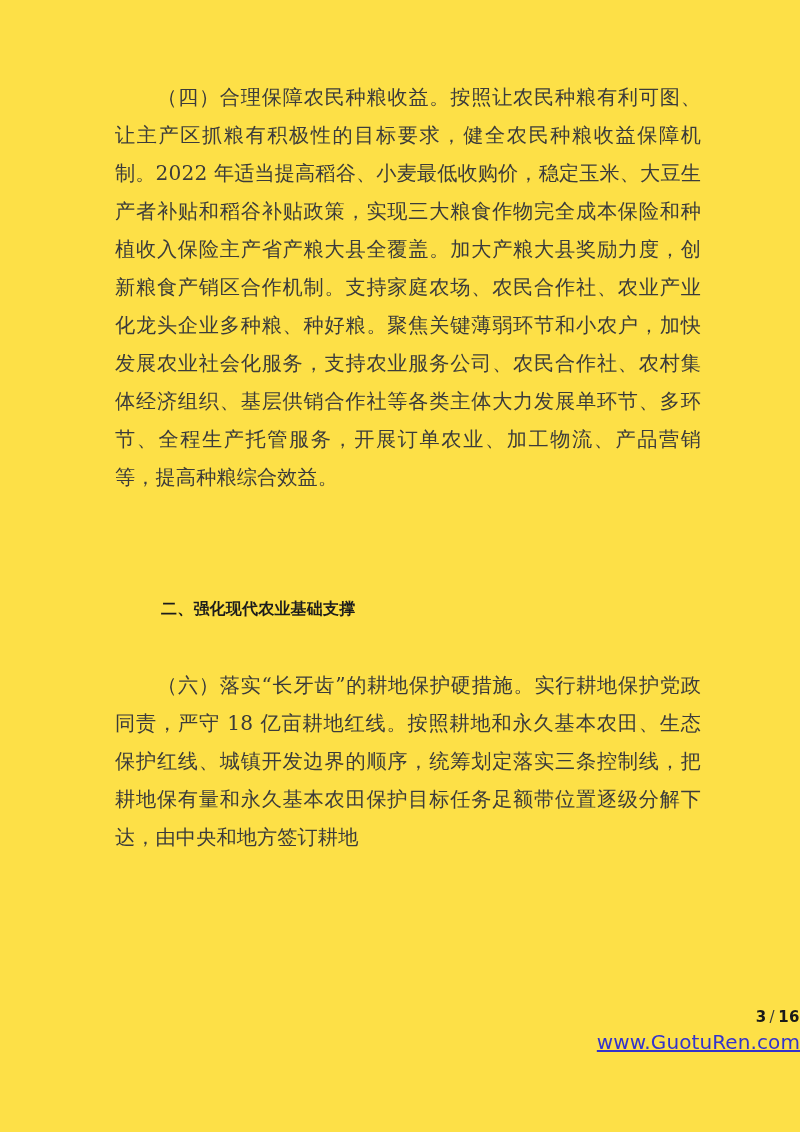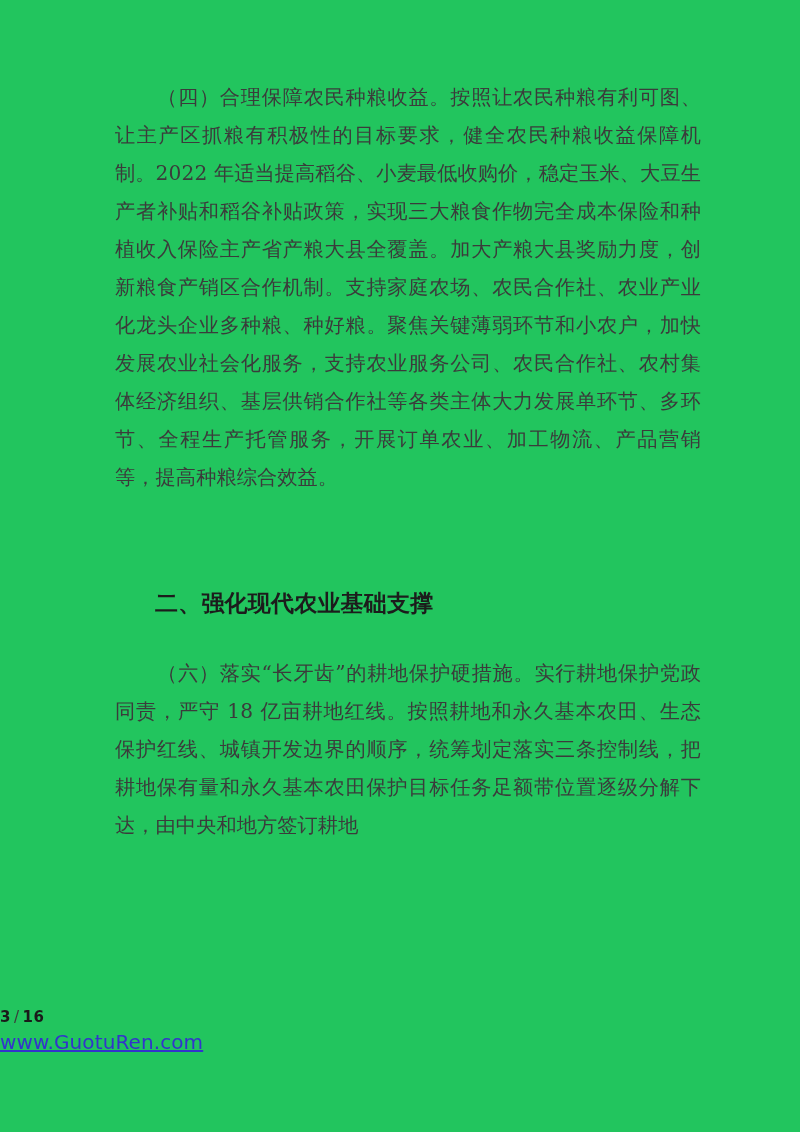--- a/index.html
+++ b/index.html
@@ -14,21 +14,21 @@
     overflow: hidden;
     font-family: "DejaVu Serif", "Liberation Serif", serif;
   }
 
   .page {
     position: absolute;
     left: 0;
     top: 0;
     width: 800px;
     height: 1132px;
-    background: #22c55e;
+    background: #fde047;
   }
 
   .content {
     position: absolute;
     left: 115px;
     top: 78px;
     width: 586px;
   }
 
   p.para {
@@ -39,40 +39,40 @@
     color: #3b3b3b;
     text-align: justify;
     text-justify: inter-character;
     text-indent: 42px;
     letter-spacing: 0.1px;
     word-break: break-all;
     -webkit-font-smoothing: antialiased;
   }
 
   h2.section-heading {
-    margin: 10px;
+    margin: 16px;
     padding: 0;
     font-family: "DejaVu Sans", "Liberation Sans", sans-serif;
-    font-size: 23px;
+    font-size: 16px;
     font-weight: bold;
     line-height: 38px;
     color: #1c1c1c;
     text-indent: 30px;
     letter-spacing: 0.2px;
   }
 
   .gap-before-heading { height: 52px; }
   .gap-after-heading  { height: 22px; }
 
   .footer {
     position: absolute;
     left: 0;
     top: 1006px;
     width: 800px;
-    text-align: left;
+    text-align: right;
   }
   .pageno {
     font-family: "DejaVu Sans", "Liberation Sans", sans-serif;
     font-size: 15px;
     font-weight: bold;
     color: #1a1a1a;
     line-height: 22px;
     letter-spacing: 0.5px;
   }
   .pageno .sep {

